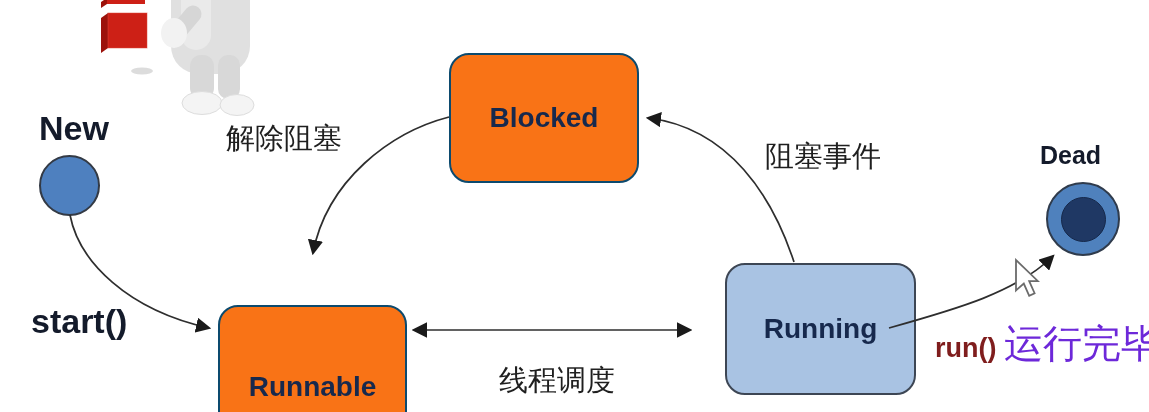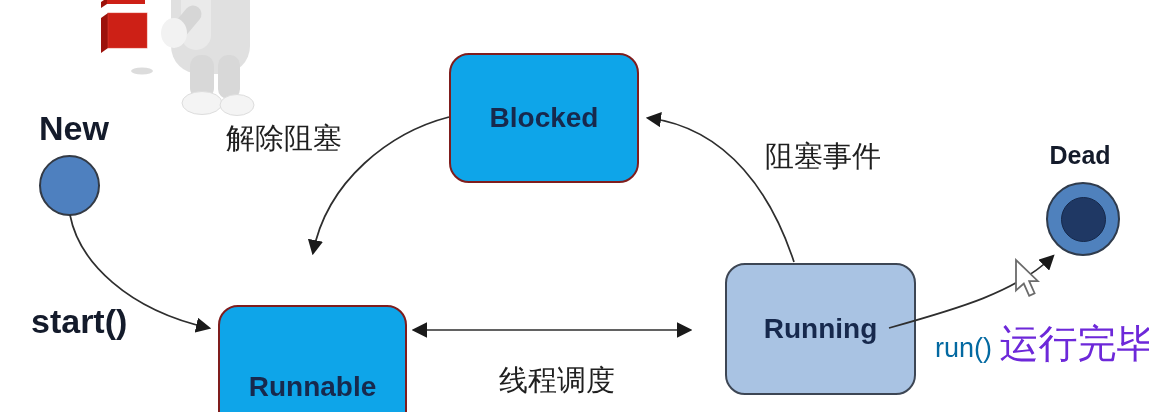--- a/index.html
+++ b/index.html
@@ -13,43 +13,43 @@
   .layer{position:absolute;left:0;top:0;}
   
   .state-box{
     position:absolute;
     border-radius:20px;
     display:flex;align-items:center;justify-content:center;
     box-sizing:border-box;
     font-size:28px;font-weight:bold;
     color:#17294d;
   }
-  .box-blue{background:#0ea5e9;border:2px solid #7f1d1d;}
+  .box-blue{background:#f97316;border:2px solid #0c4a6e;}
   .box-light{background:#a9c3e3;border:2px solid #3d4654;color:#17294d;}
   #box-blocked {left:449px;top:53px;width:190px;height:130px;}
   #box-runnable{left:218px;top:281px;width:189px;height:164px;margin-top:24px;}
   #box-running {left:697px;top:263px;width:191px;height:132px;margin-left:28px;}
   
   .circle{position:absolute;border-radius:50%;box-sizing:border-box;}
   #circle-new{left:39px;top:155px;width:61px;height:61px;background:#4e80bf;border:2px solid #333a45;}
   #circle-dead-outer{left:1046px;top:182px;width:74px;height:74px;background:#4f81bd;border:2px solid #2f3b4c;
     display:flex;align-items:center;justify-content:center;}
   #circle-dead-inner{position:static;width:45px;height:45px;background:#1f3864;border:1px solid #15284a;}
   
   .lbl{position:absolute;white-space:nowrap;line-height:1.1;}
   .en{font-weight:bold;color:#141b2b;font-size:34px;}
   .zh{font-weight:normal;color:#1f1f1f;font-size:29px;}
   #lbl-new  {left:39px;top:110px;width:61px;text-align:center;}
-  #lbl-dead {left:1040px;top:142px;width:80px;text-align:center;font-size:25px;}
+  #lbl-dead {left:1040px;top:142px;width:80px;text-align:left;font-size:25px;}
   #lbl-start{left:31px;top:303px;}
   #lbl-unblock{left:226px;top:123px;}
   #lbl-block-event{left:765px;top:141px;}
   #lbl-schedule{left:499px;top:365px;}
   #lbl-run-complete{left:935px;top:323px;font-size:27px;}
-  #lbl-run-complete .en-part{font-weight:normal;color:#0369a1;}
+  #lbl-run-complete .en-part{font-weight:bold;color:#7f1d1d;}
   #lbl-run-complete .zh-part{font-weight:normal;color:#6d28d9;font-size:39px;}
   svg{display:block;}
   .noevt{pointer-events:none;}
 </style>
 </head>
 <body>
 
 <div class="stage">
 
   <svg class="layer" style="left:95px;top:0;" width="168" height="122" viewBox="0 0 168 122">

